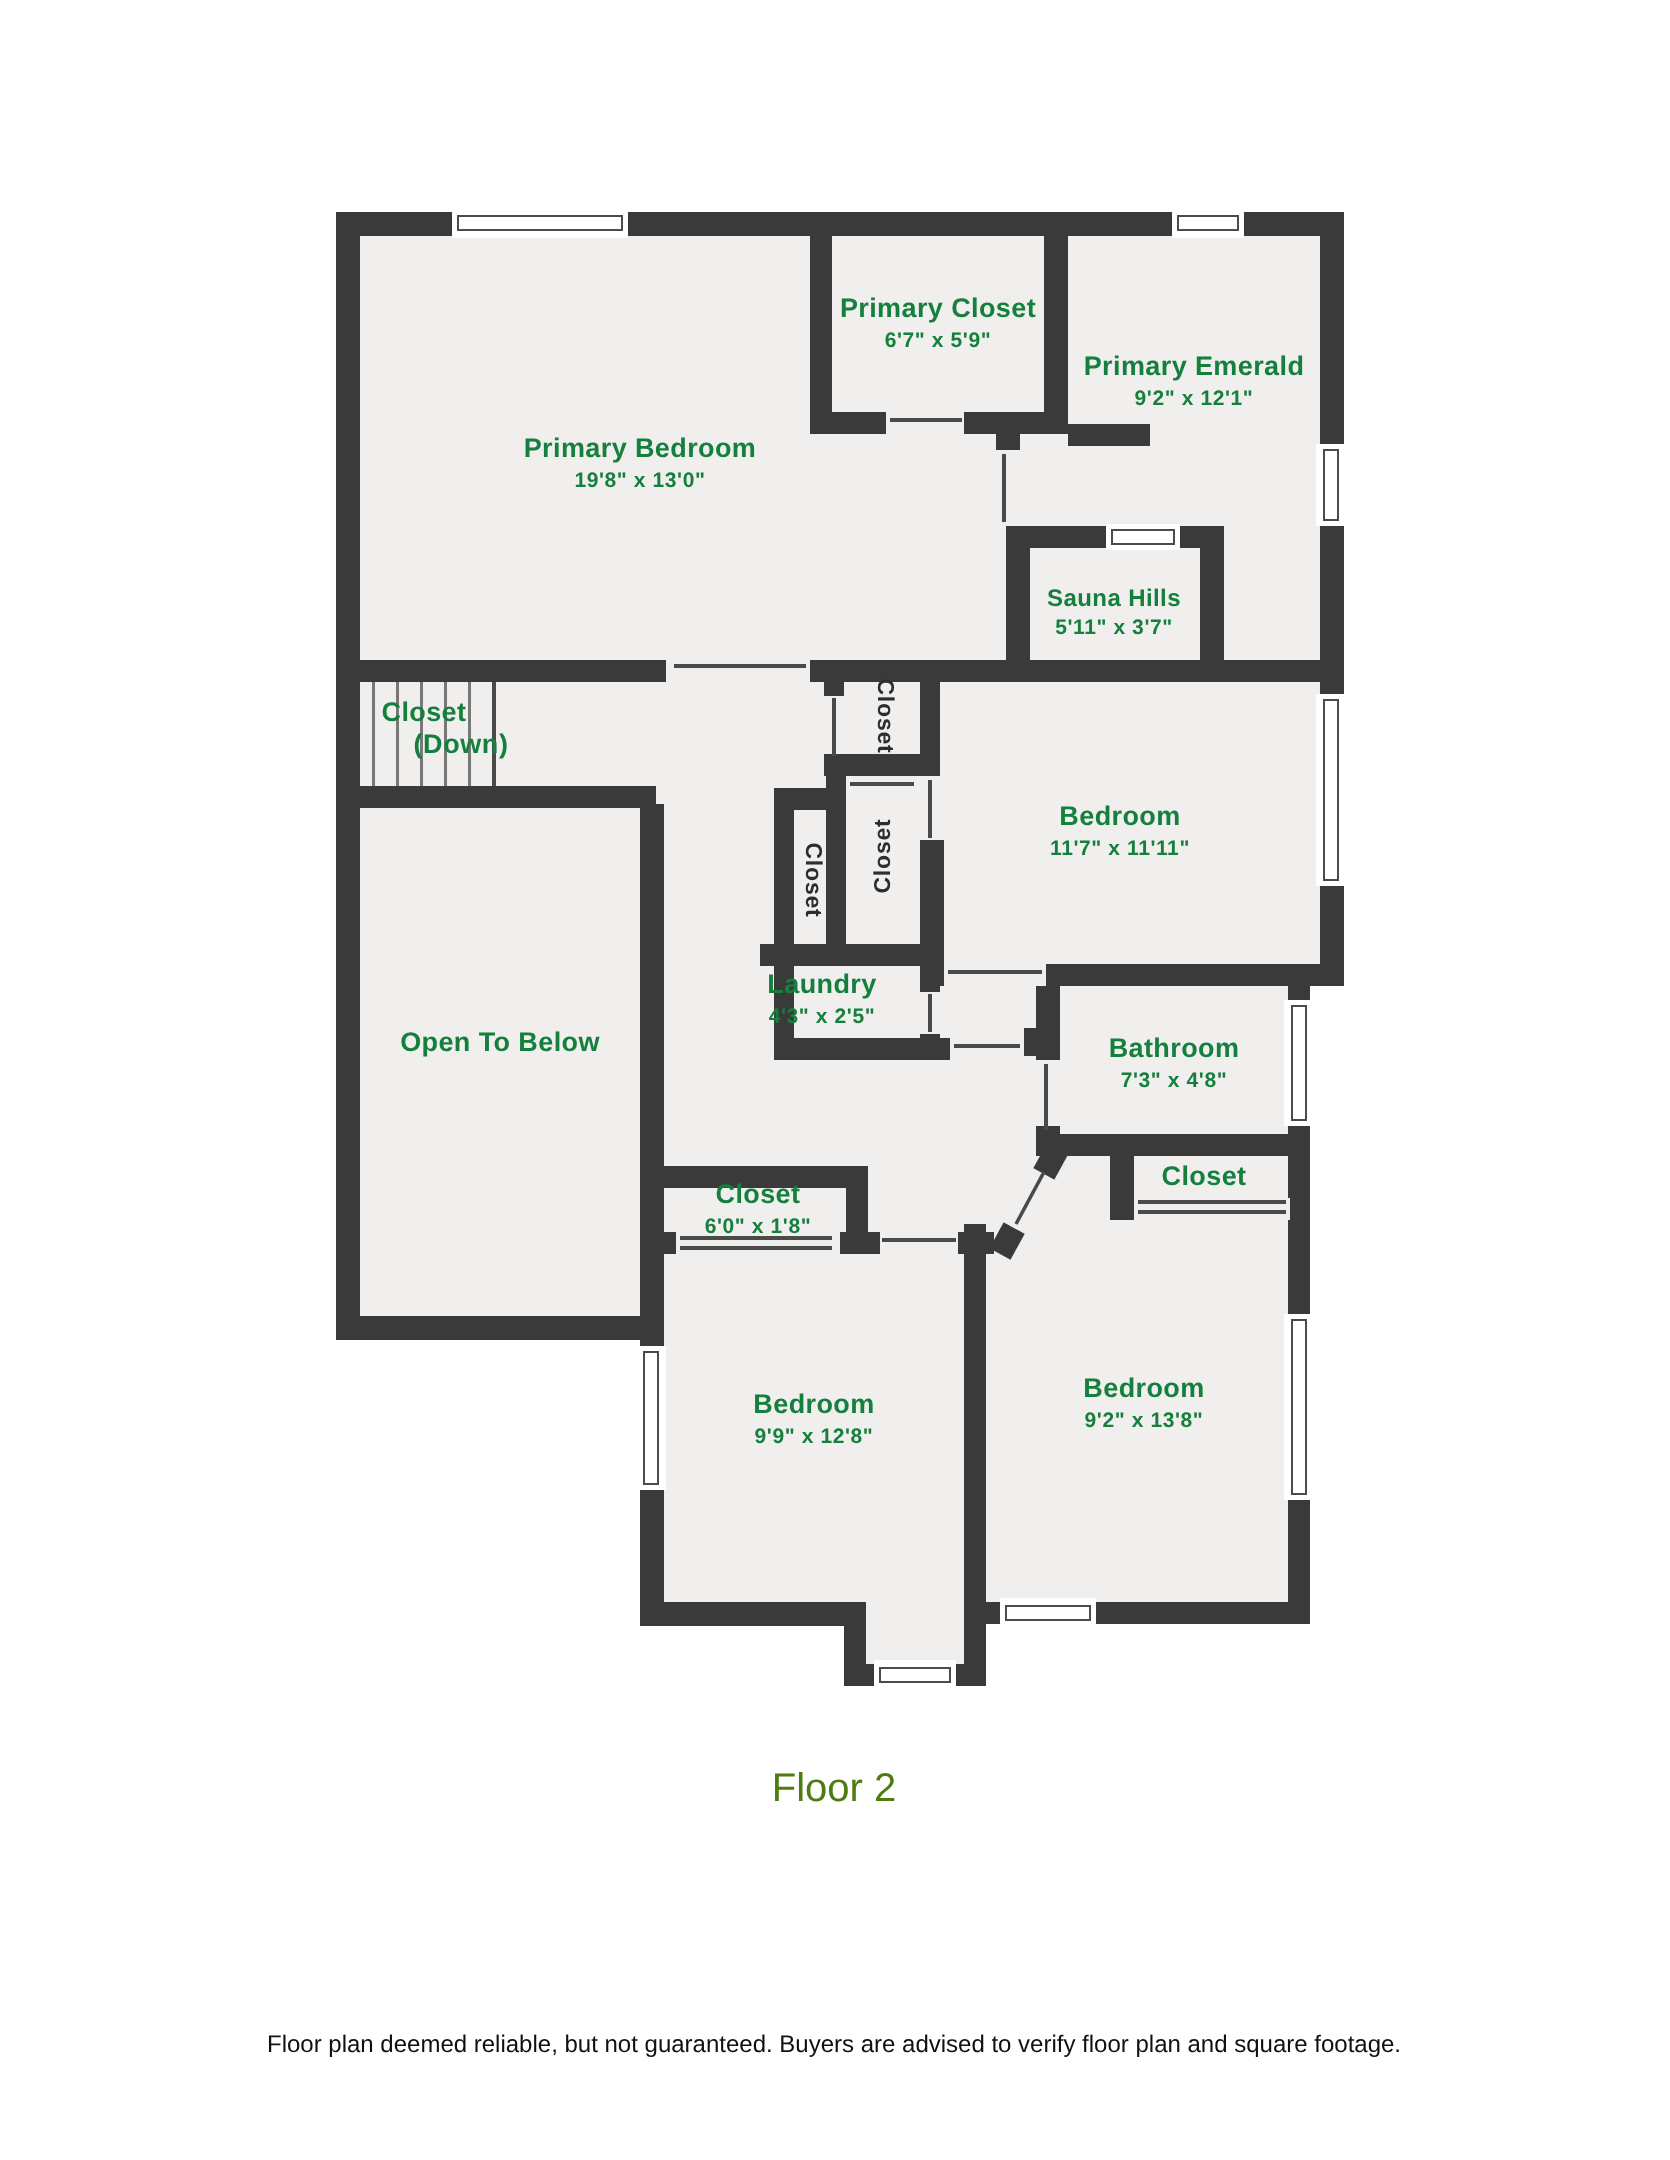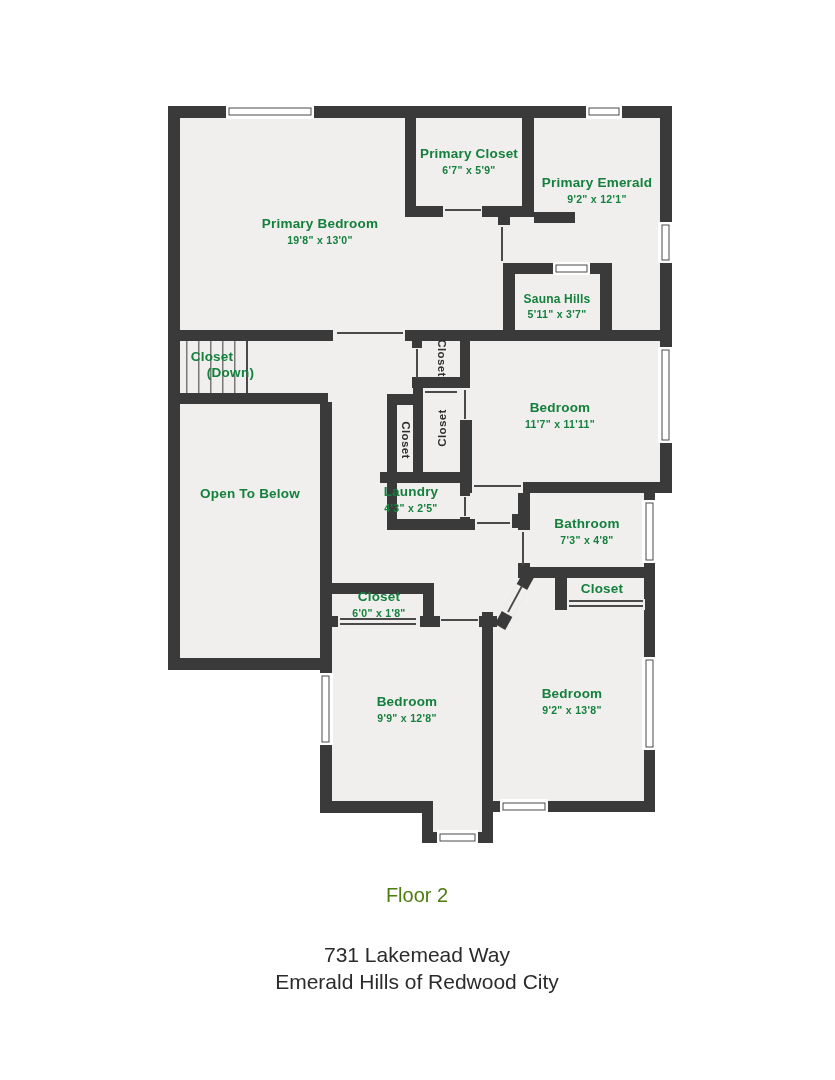--- a/index.html
+++ b/index.html
@@ -205,21 +205,21 @@
   <div class="vlabel" style="left:406px;top:440px">Closet</div>
   <div class="vlabel ccw" style="left:442px;top:428px">Closet</div>
   <div class="room-label" style="left:560px;top:416px">
     <div class="rname">Bedroom</div>
       <div class="rdims">11'7" x 11'11"</div>
   </div>
   <div class="room-label" style="left:411px;top:500px">
     <div class="rname">Laundry</div>
       <div class="rdims">4'3" x 2'5"</div>
   </div>
-  <div class="room-label" style="left:250px;top:494px">
+  <div class="room-label" style="left:250px;top:522px">
     <div class="rname">Open To Below</div>
   </div>
   <div class="room-label" style="left:587px;top:532px">
     <div class="rname">Bathroom</div>
       <div class="rdims">7'3" x 4'8"</div>
   </div>
   <div class="room-label" style="left:602px;top:589px">
     <div class="rname">Closet</div>
   </div>
   <div class="room-label" style="left:379px;top:605px">
@@ -229,16 +229,15 @@
   <div class="room-label" style="left:407px;top:710px">
     <div class="rname">Bedroom</div>
       <div class="rdims">9'9" x 12'8"</div>
   </div>
   <div class="room-label" style="left:572px;top:702px">
     <div class="rname">Bedroom</div>
       <div class="rdims">9'2" x 13'8"</div>
   </div>
 
   <div class="floor-label">Floor 2</div>
-  <div class="addr addr1">731 Lakemead Way</div>
-  <div class="addr addr2">Emerald Hills of Redwood City</div>
+  <div class="disclaimer">Floor plan deemed reliable, but not guaranteed. Buyers are advised to verify floor plan and square footage.</div>
 
 </div>
 
 </body></html>

